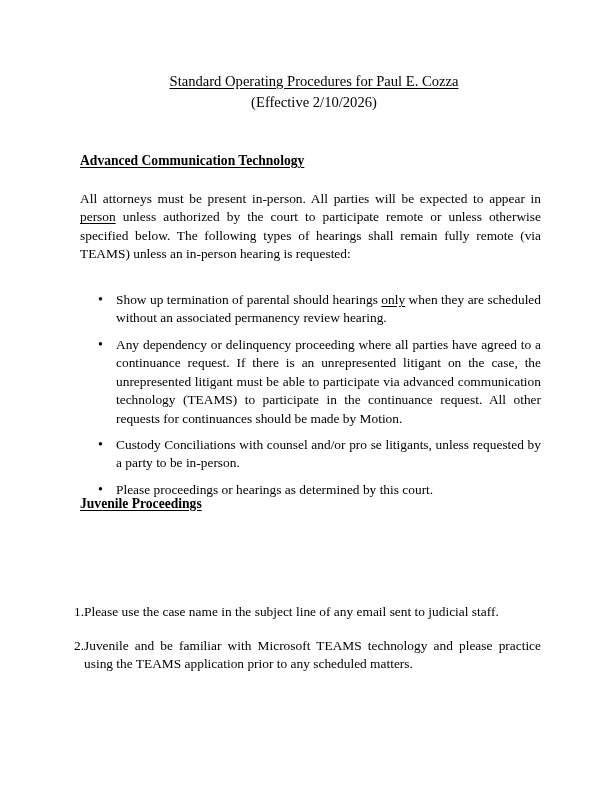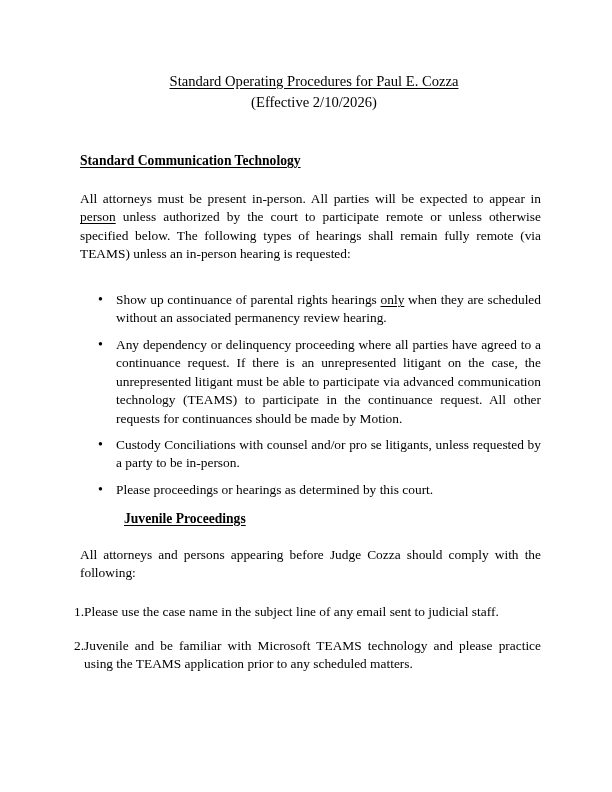--- a/index.html
+++ b/index.html
@@ -38,21 +38,21 @@
     }
     .heading {
       position: absolute;
       left: 80px;
       font-weight: bold;
       text-decoration: underline;
       text-underline-offset: 2px;
       font-size: 13.6px;
     }
     #heading-act { top: 152px; }
-    #heading-juv { top: 510px; margin-left: 44px; }
+    #heading-juv { top: 495px; }
     .para {
       position: absolute;
       left: 80px;
       width: 461px;
       text-align: justify;
     }
     #para-act { top: 190px; }
     #para-juv { top: 546px; }
     .u { text-decoration: underline; text-underline-offset: 2px; margin-top: 20px; }
     .bullet-item {
@@ -98,47 +98,46 @@
 </head>
 <body>
 
 <div class="page">
 
   <div class="title-block">
     <div class="title">Standard Operating Procedures for Paul E. Cozza</div>
     <div>(Effective 2/10/2026)</div>
   </div>
 
-  <div class="heading" id="heading-act">Standard Communication Technology</div>
+  <div class="heading" id="heading-act">Advanced Communication Technology</div>
 
   <div class="para last-line" id="para-act"><span>All attorneys must be present in-person. All parties will be expected to appear in </span><span class="u">person</span><span> unless authorized by the court to participate remote or unless otherwise specified below. The following types of hearings shall remain fully remote (via TEAMS) unless an in-person hearing is requested:</span></div>
 
   <div class="bullet-item" id="b0">
     <span class="dot">•</span>
-    <span class="txt last-line"><span>Show up continuance of parental rights hearings </span><span class="u">only</span><span> when they are scheduled without an associated permanency review hearing.</span></span>
+    <span class="txt last-line"><span>Show up termination of parental should hearings </span><span class="u">only</span><span> when they are scheduled without an associated permanency review hearing.</span></span>
   </div>
 
   <div class="bullet-item" id="b1">
     <span class="dot">•</span>
     <span class="txt last-line">Any dependency or delinquency proceeding where all parties have agreed to a continuance request. If there is an unrepresented litigant on the case, the unrepresented litigant must be able to participate via advanced communication technology (TEAMS) to participate in the continuance request. All other requests for continuances should be made by Motion.</span>
   </div>
 
   <div class="bullet-item" id="b2">
     <span class="dot">•</span>
     <span class="txt last-line">Custody Conciliations with counsel and/or pro se litigants, unless requested by a party to be in-person.</span>
   </div>
 
   <div class="bullet-item" id="b3">
     <span class="dot">•</span>
     <span class="txt last-line">Please proceedings or hearings as determined by this court.</span>
   </div>
 
   <div class="heading" id="heading-juv">Juvenile Proceedings</div>
 
-  <div class="para last-line" id="para-juv">All attorneys and persons appearing before Judge Cozza should comply with the following:</div>
 
   <div class="num-item" id="n0">
     <span class="num">1.</span>
     <span class="txt last-line">Please use the case name in the subject line of any email sent to judicial staff.</span>
   </div>
 
   <div class="num-item" id="n1">
     <span class="num">2.</span>
     <span class="txt last-line">Juvenile and be familiar with Microsoft TEAMS technology and please practice using the TEAMS application prior to any scheduled matters.</span>
   </div>

